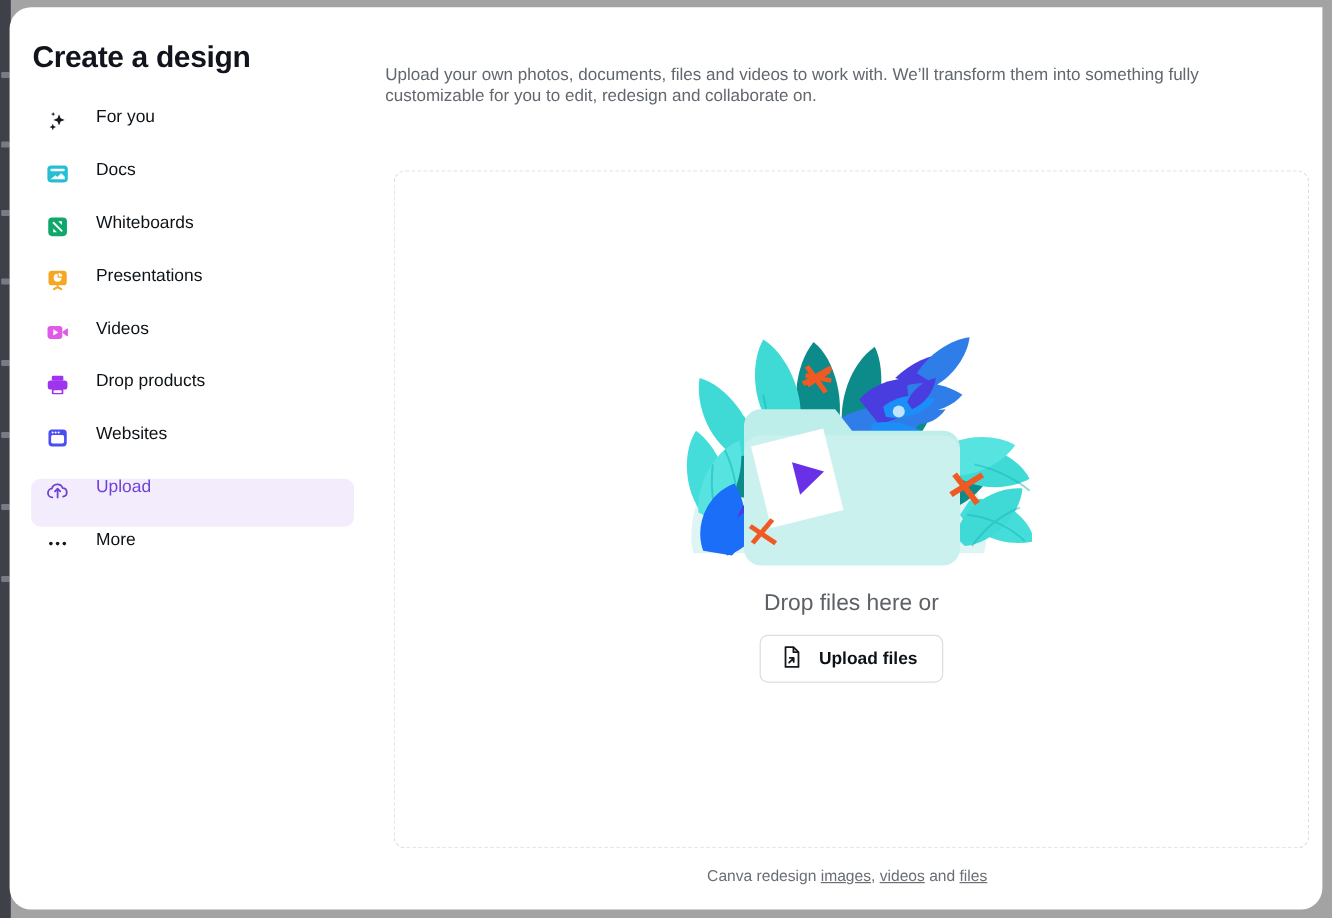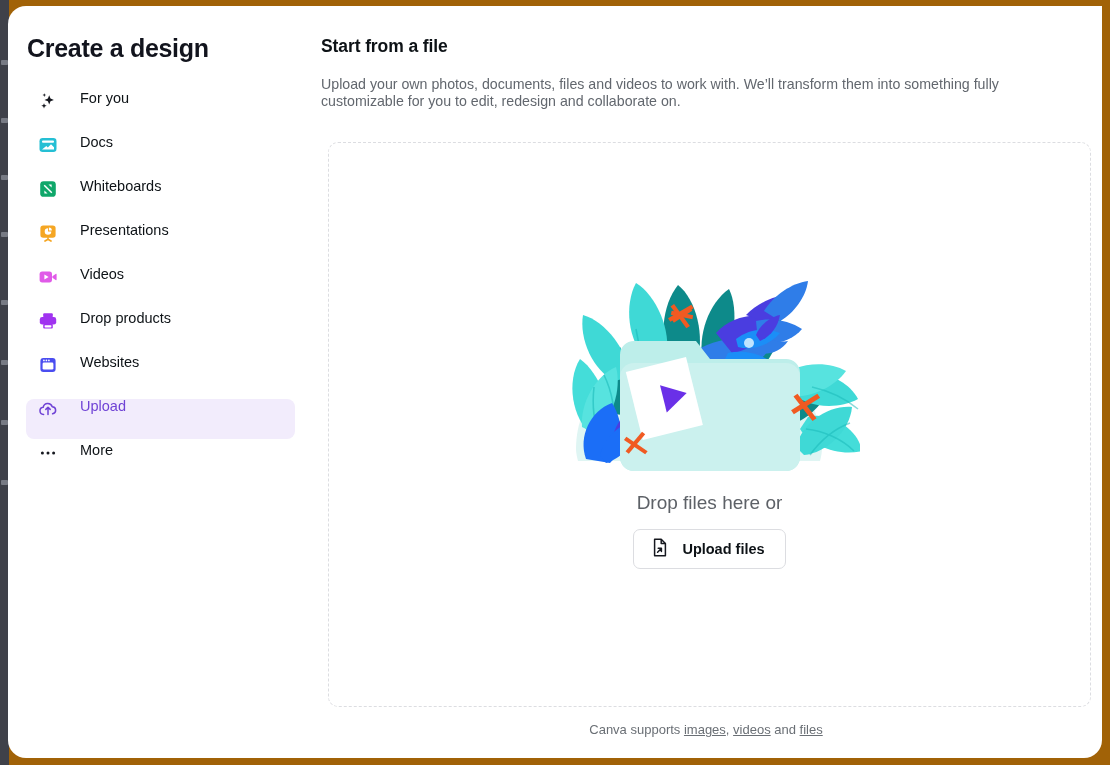--- a/index.html
+++ b/index.html
@@ -9,21 +9,21 @@
     height: 765px;
     overflow: hidden;
     font-family: "Liberation Sans", sans-serif;
     background: #4b4e57;
   }
 
   #app {
     position: relative;
     width: 1110px;
     height: 765px;
-    background: #a16207;
+    background: #a3a3a3;
   }
 
   
   .backdrop-left {
     position: absolute;
     left: 0; top: 0;
     width: 9px; height: 765px;
     background: #3f4149;
   }
   .backdrop-left .ghost {
@@ -300,21 +300,20 @@
             </svg>
           </span>
           <span class="nav-label">More</span>
         </li>
 
       </ul>
     </div>
 
     <div class="content">
 
-      <div class="content-title">Start from a file</div>
       <div class="content-desc">Upload your own photos, documents, files and videos to work with. We’ll transform them into something fully customizable for you to edit, redesign and collaborate on.</div>
 
       <div class="dropzone">
 
         <div class="illustration">
           <svg viewBox="0 0 300 215">
 
             <path d="M16 190c0-52 40-92 92-92h62c50 0 92 38 92 90 0 6-1 10-2 14H18c-1-4-2-8-2-12z" fill="#dff5f3"></path>
 
             <path d="M112 108c-14-26-10-62 6-82 18 14 28 52 18 80z" fill="#0d8a8a"></path>
@@ -397,18 +396,18 @@
               <path d="M11.2 2.2v4.3h4.2" stroke="#16181f" stroke-width="1.5" fill="none" stroke-linejoin="round"></path>
               <path d="M7.6 15.2 11 11.8M8.2 11.3h3.2v3.3" stroke="#16181f" stroke-width="1.5" fill="none" stroke-linecap="round" stroke-linejoin="round"></path>
             </svg>
           </span>
           <span class="btn-label">Upload files</span>
         </button>
 
       </div>
 
       <div class="supports">
-        <span>Canva supports </span><a>images</a><span>, </span><a>videos</a><span> and </span><a>files</a>
+        <span>Canva redesign </span><a>images</a><span>, </span><a>videos</a><span> and </span><a>files</a>
       </div>
 
     </div>
   </div>
 </div>
 
 </body></html>

